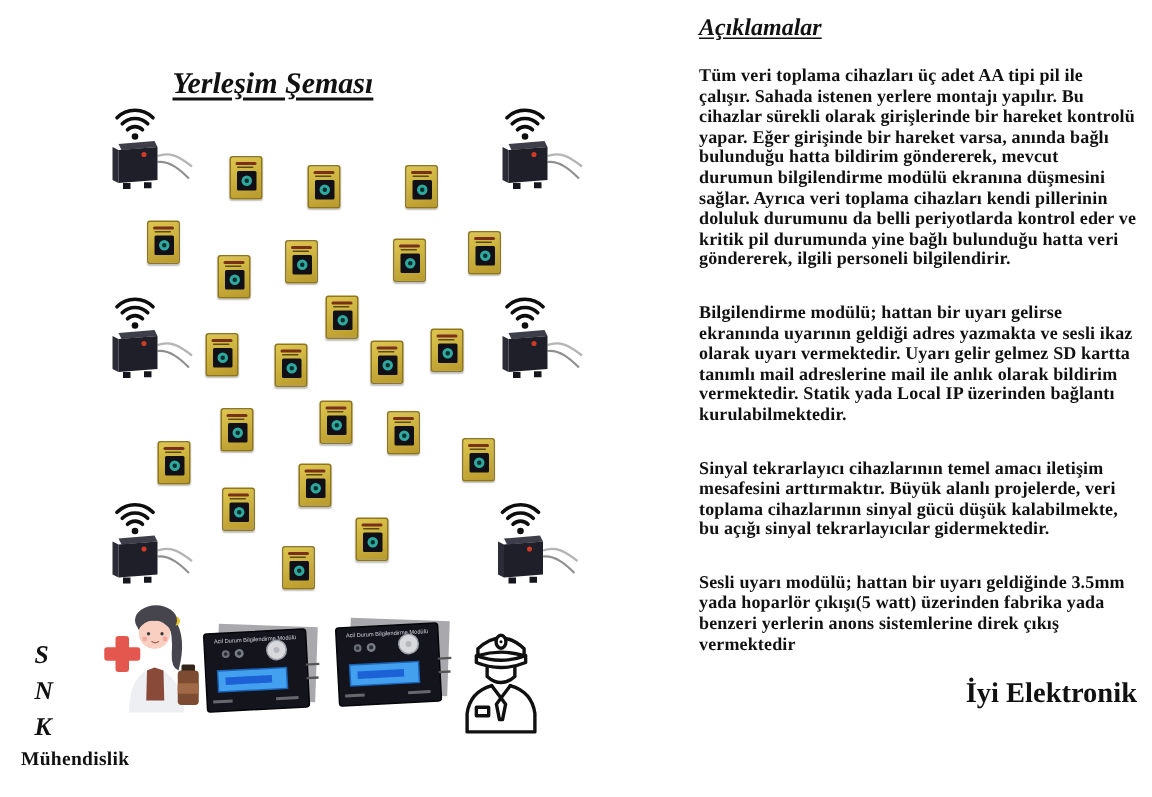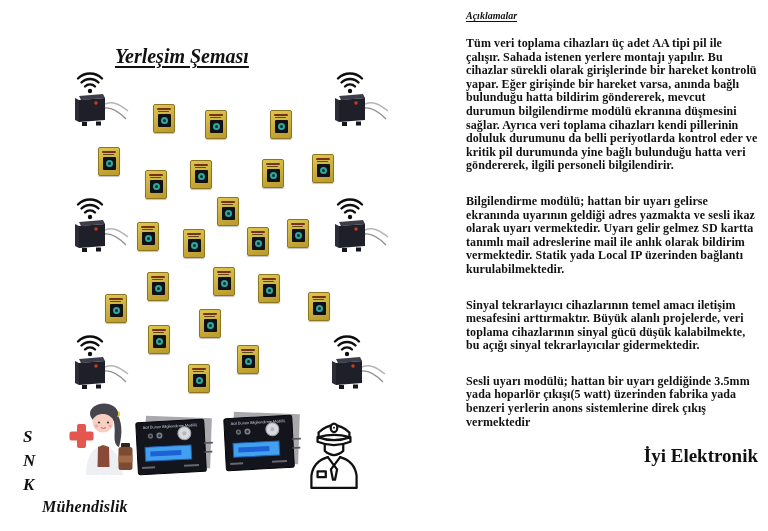--- a/index.html
+++ b/index.html
@@ -20,27 +20,27 @@
   .s-lines{padding-top:2px;}
   .s-lines i{display:block;height:2px;background:#79301c;margin:1px 3px 0 3px;border-radius:1px;}
   .s-lines i:last-child{height:1px;background:#5a4a14;margin:1px 5px 0 4px;}
   .s-chip{width:13px;height:13px;margin:2px auto 0 auto;background:#101016;display:flex;border-radius:1px;}
   .s-eye{width:7px;height:7px;margin:auto;border-radius:50%;border:2px solid #2fa89e;background:#06302f;box-sizing:border-box;}
   
   .repeater{position:absolute;width:70px;height:60px;}
   
   .snk{position:absolute;left:14px;top:425px;}
   .snk .letter{display:block;font-size:17px;font-weight:bold;font-style:italic;line-height:24px;margin-left:9px;}
-  .snk .name{font-size:16px;font-weight:bold;font-style:italic;margin-top:1px;letter-spacing:.2px;margin-left:28px;}
+  .snk .name{font-size:13px;font-weight:bold;margin-top:1px;letter-spacing:.2px;}
   .nurse{position:absolute;left:66px;top:399px;}
   .module{position:absolute;width:84px;height:68px;}
   .police{position:absolute;left:303px;top:415px;}
   
   .panel{position:absolute;left:466px;top:10px;width:292px;}
-  .panel-title{font-size:10px;font-weight:bold;font-style:italic;margin:0 0 16px 0;
+  .panel-title{font-size:16px;font-weight:bold;font-style:italic;margin:0 0 16px 0;
     text-decoration:underline;text-underline-offset:2px;}
   .panel p{font-size:12px;font-weight:bold;line-height:13.6px;margin:0 0 22px 0;letter-spacing:.1px;}
   .brand{text-align:right;font-size:19px;font-weight:bold;margin-top:-6px;}
 </style>
 </head>
 <body>
 
 <div class="page">
 
   <h1 class="diagram-title">Yerleşim Şeması</h1>

